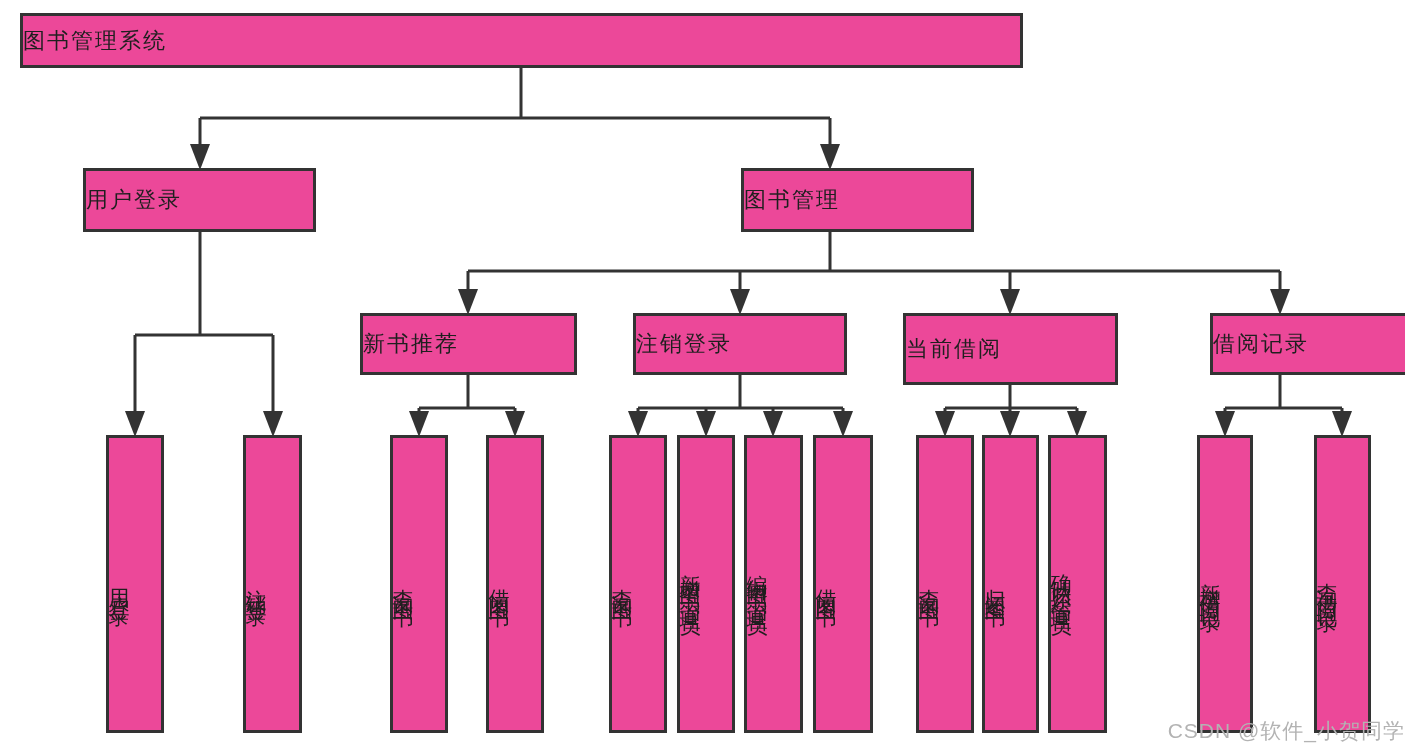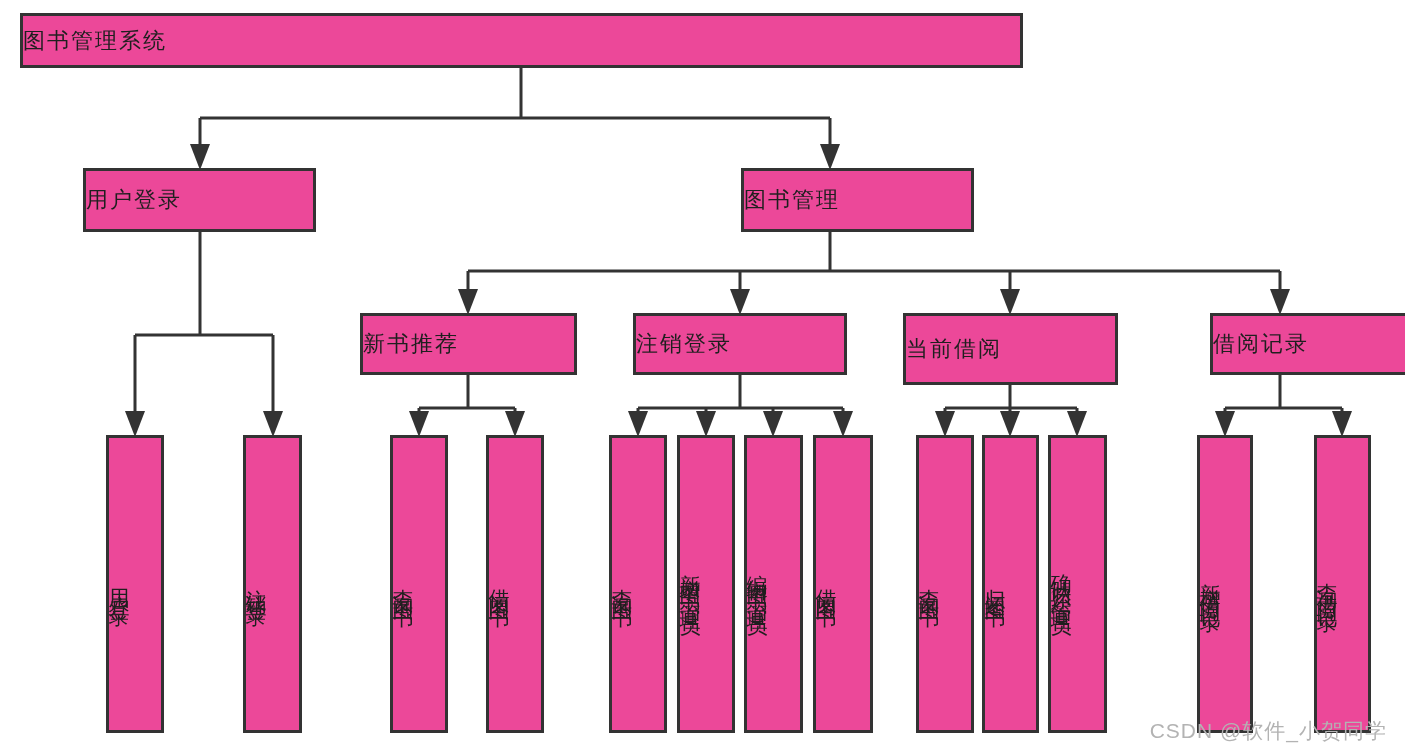--- a/index.html
+++ b/index.html
@@ -35,21 +35,21 @@
   }
   .vlabel {
     writing-mode: vertical-rl;
     text-orientation: mixed;
     font-size: 21px;
     letter-spacing: 6px;
     line-height: 1;
   }
   .watermark {
     position: absolute;
-    right: 18px;
+    right: 0;
     bottom: 2px;
     font-size: 21px;
     color: var(--watermark, #b5b5b5);
     letter-spacing: 1px;
     white-space: nowrap;
   }
 </style>
 </head>
 <body>
 

